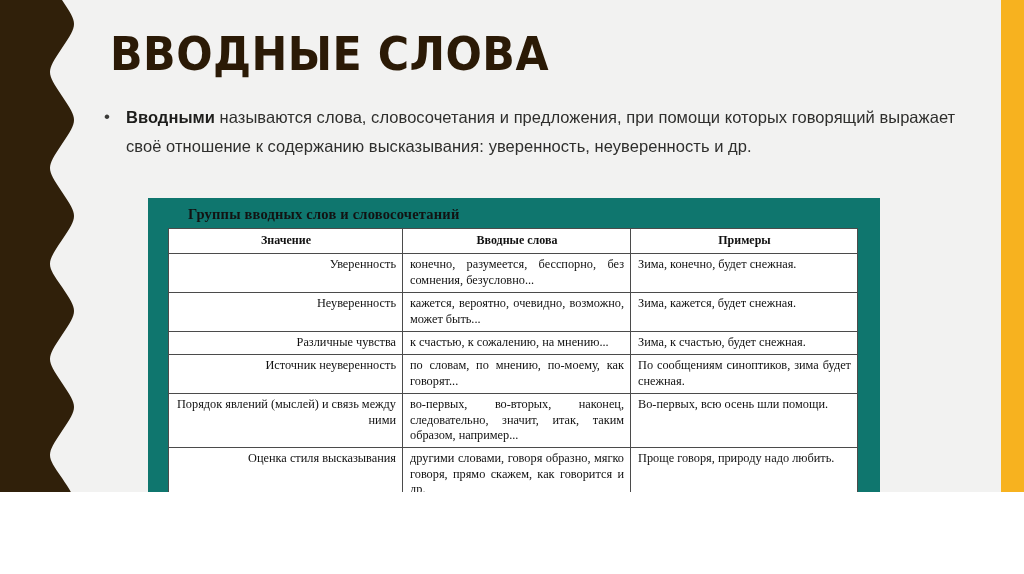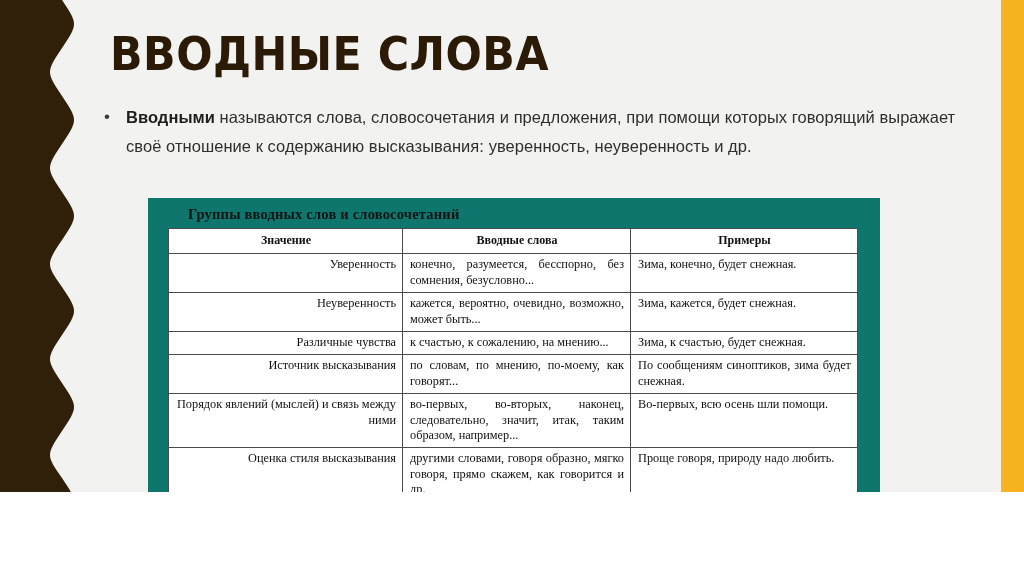--- a/index.html
+++ b/index.html
@@ -202,21 +202,21 @@
           <td class="col-meaning">Неуверенность</td>
           <td class="col-mid">кажется, вероятно, очевидно, возможно, может быть...</td>
           <td class="col-ex">Зима, кажется, будет снежная.</td>
         </tr>
         <tr>
           <td class="col-meaning">Различные чувства</td>
           <td class="col-mid">к счастью, к сожалению, на мнению...</td>
           <td class="col-ex">Зима, к счастью, будет снежная.</td>
         </tr>
         <tr>
-          <td class="col-meaning">Источник высказывания</td>
+          <td class="col-meaning">Источник неуверенность</td>
           <td class="col-mid">по словам, по мнению, по-моему, как говорят...</td>
           <td class="col-ex">По сообщениям синоптиков, зима будет снежная.</td>
         </tr>
         <tr>
           <td class="col-meaning">Порядок явлений (мыслей) и связь между ними</td>
           <td class="col-mid">во-первых, во-вторых, наконец, следовательно, значит, итак, таким образом, например...</td>
           <td class="col-ex">Во-первых, всю осень шли помощи.</td>
         </tr>
         <tr>
           <td class="col-meaning">Оценка стиля высказывания</td>

